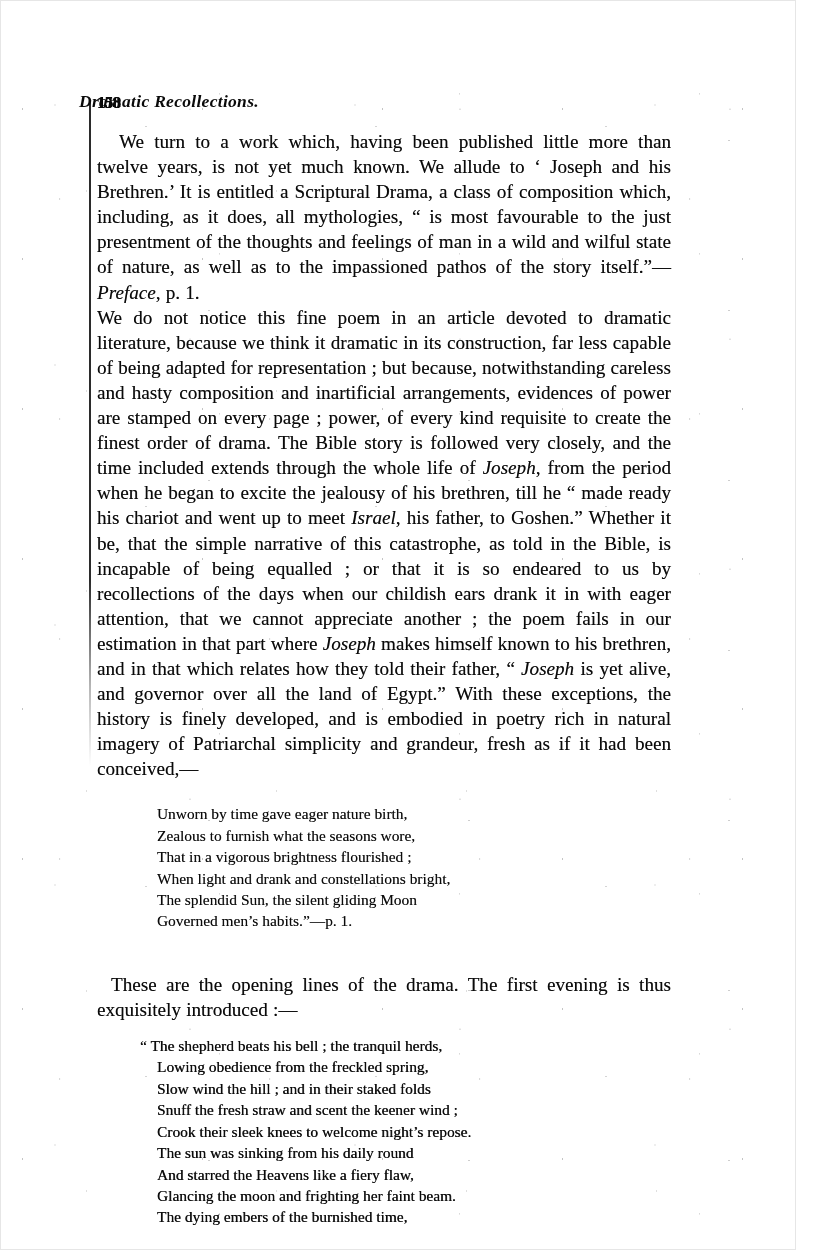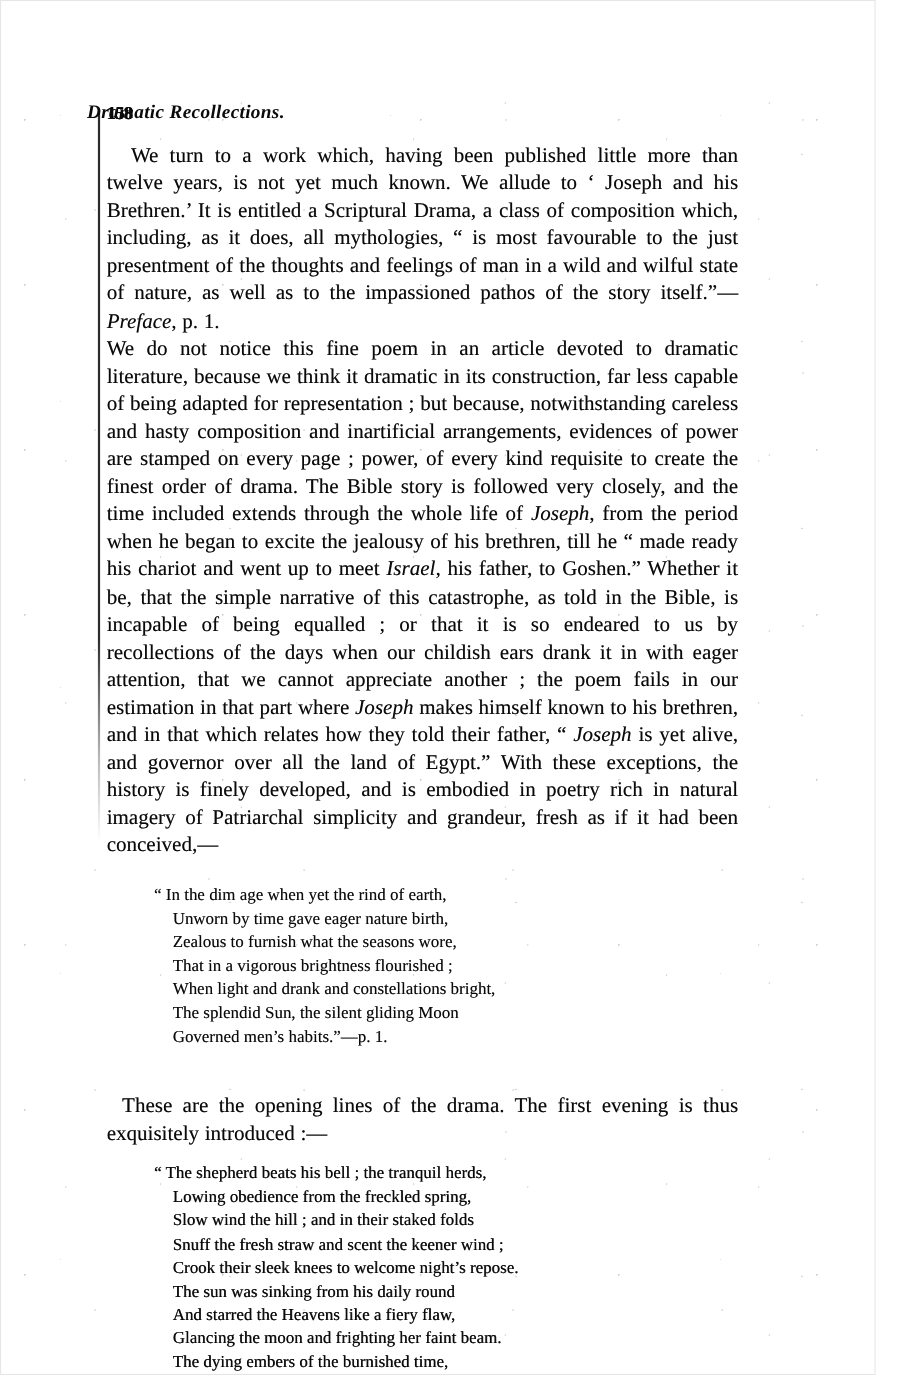--- a/index.html
+++ b/index.html
@@ -141,21 +141,20 @@
     <div class="running-head">
       <span class="folio">158</span>
       <span class="head-title">Dramatic Recollections.</span>
     </div>
 
     <p class="prose first ink-mid"><span>We turn to a work which, having been published little more than twelve years, is not yet much known.  We allude to ‘ Joseph and his Brethren.’   It is entitled a Scriptural Drama, a class of composition which, including, as it does, all mythologies, “ is most favourable to the just presentment of the thoughts and feelings of man in a wild and wilful state of nature, as well as to the impassioned pathos of the story itself.”—</span><em>Preface</em><span>, p. 1. </span></p>
 
     <p class="prose ink-mid clip-left"><span>We do not notice this fine poem in an article devoted to dramatic literature, because we think it dramatic in its construction, far less capable of being adapted for representation ; but because, notwithstanding careless and hasty composition and inartificial arrangements, evidences of power are stamped on every page ; power, of every kind requisite to create the finest order of drama.  The Bible story is followed very closely, and the time included extends through the whole life of </span><em>Joseph</em><span>, from the period when he began to excite the jealousy of his brethren, till he “ made ready his chariot and went up to meet </span><em>Israel</em><span>, his father, to Goshen.”   Whether it be, that the simple narrative of this catastrophe, as told in the Bible, is incapable of being equalled ; or that it is so endeared to us by recollections of the days when our childish ears drank it in with eager attention, that we cannot appreciate another ; the poem fails in our estimation in that part where </span><em>Joseph</em><span> makes himself known to his brethren, and in that which relates how they told their father, “ </span><em>Joseph</em><span> is yet alive, and governor over all the land of Egypt.”   With these exceptions, the history is finely developed, and is embodied in poetry rich in natural imagery of Patriarchal simplicity and grandeur, fresh as if it had been conceived,—</span></p>
 
     <div class="verse ink-mid">
-      <div class="line opening">“ In the dim age when yet the rind of earth,</div>
       <div class="line">Unworn by time gave eager nature birth,</div>
       <div class="line">Zealous to furnish what the seasons wore,</div>
       <div class="line">That in a vigorous brightness flourished ;</div>
       <div class="line">When light and drank and constellations bright,</div>
       <div class="line">The splendid Sun, the silent gliding Moon</div>
       <div class="line">Governed men’s habits.”—p. 1.</div>
     </div>
 
     <p class="prose lead ink-mid">These are the opening lines of the drama.   The first evening is thus exquisitely introduced :—</p>
 

